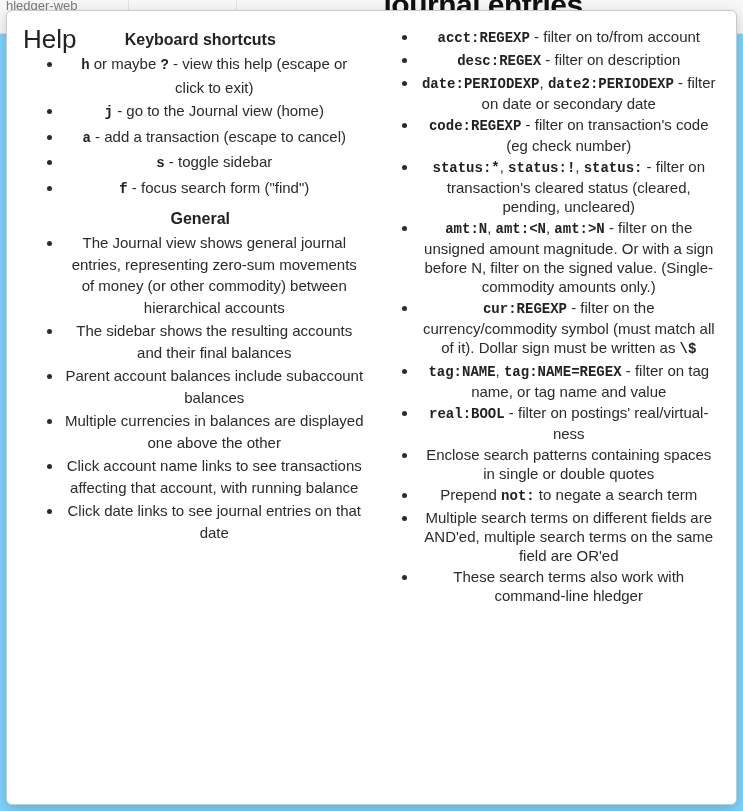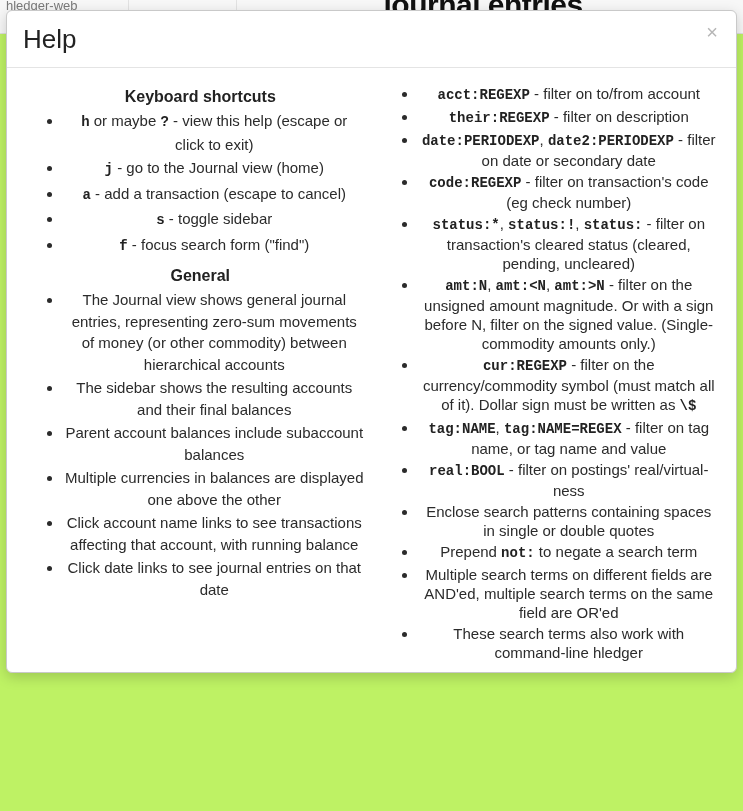--- a/index.html
+++ b/index.html
@@ -9,21 +9,21 @@
     width: 743px;
     height: 811px;
     font-family: "Liberation Sans", sans-serif;
     background: #ffffff;
   }
   #page {
     position: relative;
     width: 743px;
     height: 811px;
     overflow: hidden;
-    background: #bef264;
+    background: #7dd3fc;
   }
   
   .bg-layer {
     position: absolute;
     top: 0; left: 0; right: 0;
     height: 34px;
     background: #f7f7f7;
     overflow: hidden;
   }
   .bg-brand {
@@ -55,28 +55,28 @@
     height: 34px;
     background: #e2e2e2;
   }
 
   
   .modal {
     position: absolute;
     left: 6px;
     top: 10px;
     width: 731px;
-    height: 663px;
+    height: 795px;
     background: #ffffff;
     border: 1px solid #c9c9c9;
     border-radius: 6px;
     box-shadow: 0 4px 14px rgba(0,0,0,0.18);
     overflow: hidden;
     display: flex;
-    flex-direction: column;
+    flex-direction: row;
   }
   .modal-header {
     position: relative;
     height: 57px;
     border-bottom: 1px solid #e4e4e4;
     flex: 0 0 auto;
   }
   .modal-title {
     position: absolute;
     left: 16px;
@@ -171,21 +171,21 @@
             <li>The sidebar shows the resulting accounts and their final balances</li>
             <li>Parent account balances include subaccount balances</li>
             <li>Multiple currencies in balances are displayed one above the other</li>
             <li>Click account name links to see transactions affecting that account, with running balance</li>
             <li>Click date links to see journal entries on that date</li>
           </ul>
         </div>
       <div class="col col-right" id="col-right">
           <ul class="list">
             <li><code>acct:REGEXP</code> - filter on to/from account</li>
-            <li><code>their:REGEXP</code> - filter on description</li>
+            <li><code>desc:REGEX</code> - filter on description</li>
             <li><code>date:PERIODEXP</code>, <code>date2:PERIODEXP</code> - filter on date or secondary date</li>
             <li><code>code:REGEXP</code> - filter on transaction's code (eg check number)</li>
             <li><code>status:*</code>, <code>status:!</code>, <code>status:</code> - filter on transaction's cleared status (cleared, pending, uncleared)</li>
             <li><code>amt:N</code>, <code>amt:&lt;N</code>, <code>amt:&gt;N</code> - filter on the unsigned amount magnitude. Or with a sign before N, filter on the signed value. (Single-commodity amounts only.)</li>
             <li><code>cur:REGEXP</code> - filter on the currency/commodity symbol (must match all of it). Dollar sign must be written as <code>\$</code></li>
             <li><code>tag:NAME</code>, <code>tag:NAME=REGEX</code> - filter on tag name, or tag name and value</li>
             <li><code>real:BOOL</code> - filter on postings' real/virtual-ness</li>
             <li>Enclose search patterns containing spaces in single or double quotes</li>
             <li>Prepend <code>not:</code> to negate a search term</li>
             <li>Multiple search terms on different fields are AND'ed, multiple search terms on the same field are OR'ed</li>

